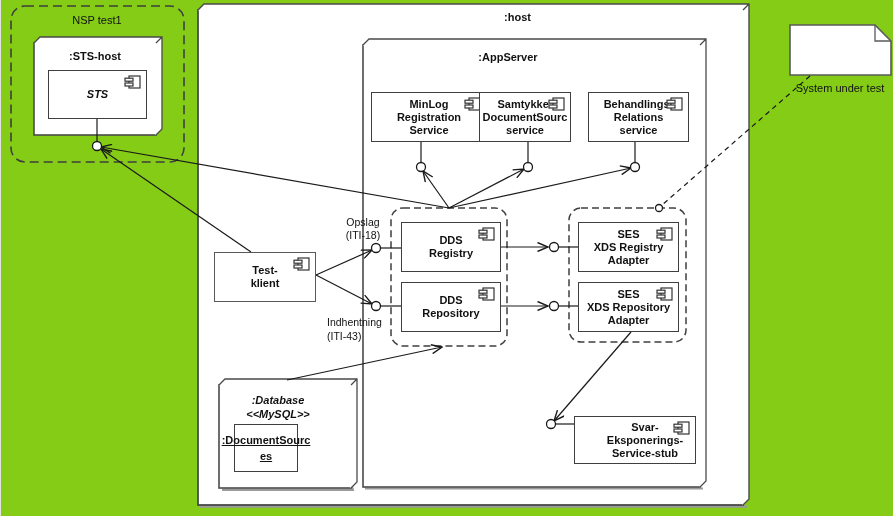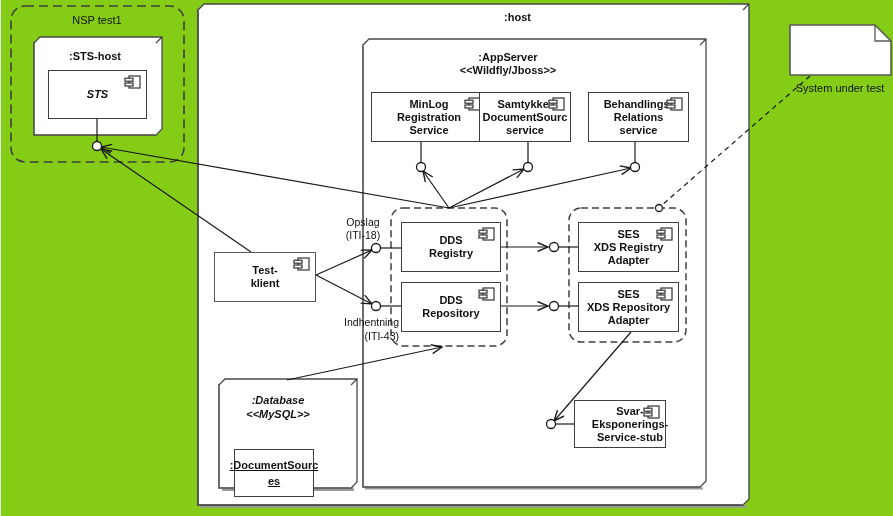--- a/index.html
+++ b/index.html
@@ -105,33 +105,32 @@
       <circle cx="550" cy="424" r="4.5"></circle>
       <circle cx="658" cy="208" r="3.5"></circle>
     </g>
   </svg>
 
   <div class="lbl" style="left:40px;top:14px;width:112px;">NSP test1</div>
   <div class="lbl bold" style="left:380px;top:11px;width:150px;text-align:right;">:host</div>
   <div class="lbl bold" style="left:35px;top:50px;width:118px;">:STS-host</div>
   <div class="lbl bold" style="left:427px;top:51px;width:160px;">
     <div>:AppServer</div>
-    <div>&lt;&lt;Wildfly/Jboss&gt;&gt;</div>
   </div>
   <div class="lbl bold" style="left:217px;top:393px;width:120px;line-height:14px;font-style:italic;">
     <div>:Database</div>
     <div>&lt;&lt;MySQL&gt;&gt;</div>
   </div>
   <div class="lbl" style="left:793px;top:43px;width:92px;margin-top:39px;">System under test</div>
 
   <div class="lbl small" style="left:331px;top:216px;width:62px;">
     <div>Opslag</div>
     <div>(ITI-18)</div>
   </div>
-  <div class="lbl small leftal" style="left:326px;top:315px;width:72px;text-align:right;">
+  <div class="lbl small leftal" style="left:326px;top:315px;width:72px;">
     <div>Indhentning</div>
     <div>(ITI-43)</div>
   </div>
 
   <div class="comp" style="left:47px;top:70px;width:99px;height:49px;font-style:italic;">
     <span class="cicon">
       <svg viewBox="0 0 17 14" width="17" height="14">
           <rect x="5" y="1" width="11" height="12" fill="#fff" stroke="#333" stroke-width="1.2"></rect>
           <rect x="1" y="3.2" width="8" height="3" fill="#fff" stroke="#333" stroke-width="1.2"></rect>
           <rect x="1" y="8" width="8" height="3" fill="#fff" stroke="#333" stroke-width="1.2"></rect>
@@ -234,31 +233,31 @@
       <svg viewBox="0 0 17 14" width="17" height="14">
           <rect x="5" y="1" width="11" height="12" fill="#fff" stroke="#333" stroke-width="1.2"></rect>
           <rect x="1" y="3.2" width="8" height="3" fill="#fff" stroke="#333" stroke-width="1.2"></rect>
           <rect x="1" y="8" width="8" height="3" fill="#fff" stroke="#333" stroke-width="1.2"></rect>
         </svg>
     </span>
     <div>Test-</div>
     <div>klient</div>
   </div>
 
-  <div class="comp" style="left:573px;top:400px;width:92px;height:48px;padding-left:20px;">
+  <div class="comp" style="left:573px;top:416px;width:122px;height:48px;padding-left:20px;">
     <span class="cicon">
       <svg viewBox="0 0 17 14" width="17" height="14">
           <rect x="5" y="1" width="11" height="12" fill="#fff" stroke="#333" stroke-width="1.2"></rect>
           <rect x="1" y="3.2" width="8" height="3" fill="#fff" stroke="#333" stroke-width="1.2"></rect>
           <rect x="1" y="8" width="8" height="3" fill="#fff" stroke="#333" stroke-width="1.2"></rect>
         </svg>
     </span>
     <div>Svar-</div>
     <div>Eksponerings-</div>
     <div>Service-stub</div>
   </div>
 
-  <div class="comp uline" style="left:233px;top:424px;width:80px;height:48px;margin-top:25px;">
+  <div class="comp uline" style="left:233px;top:424px;width:64px;height:48px;">
     <div>:DocumentSourc</div>
     <div>es</div>
   </div>
 
 </div>
 
 </body></html>

